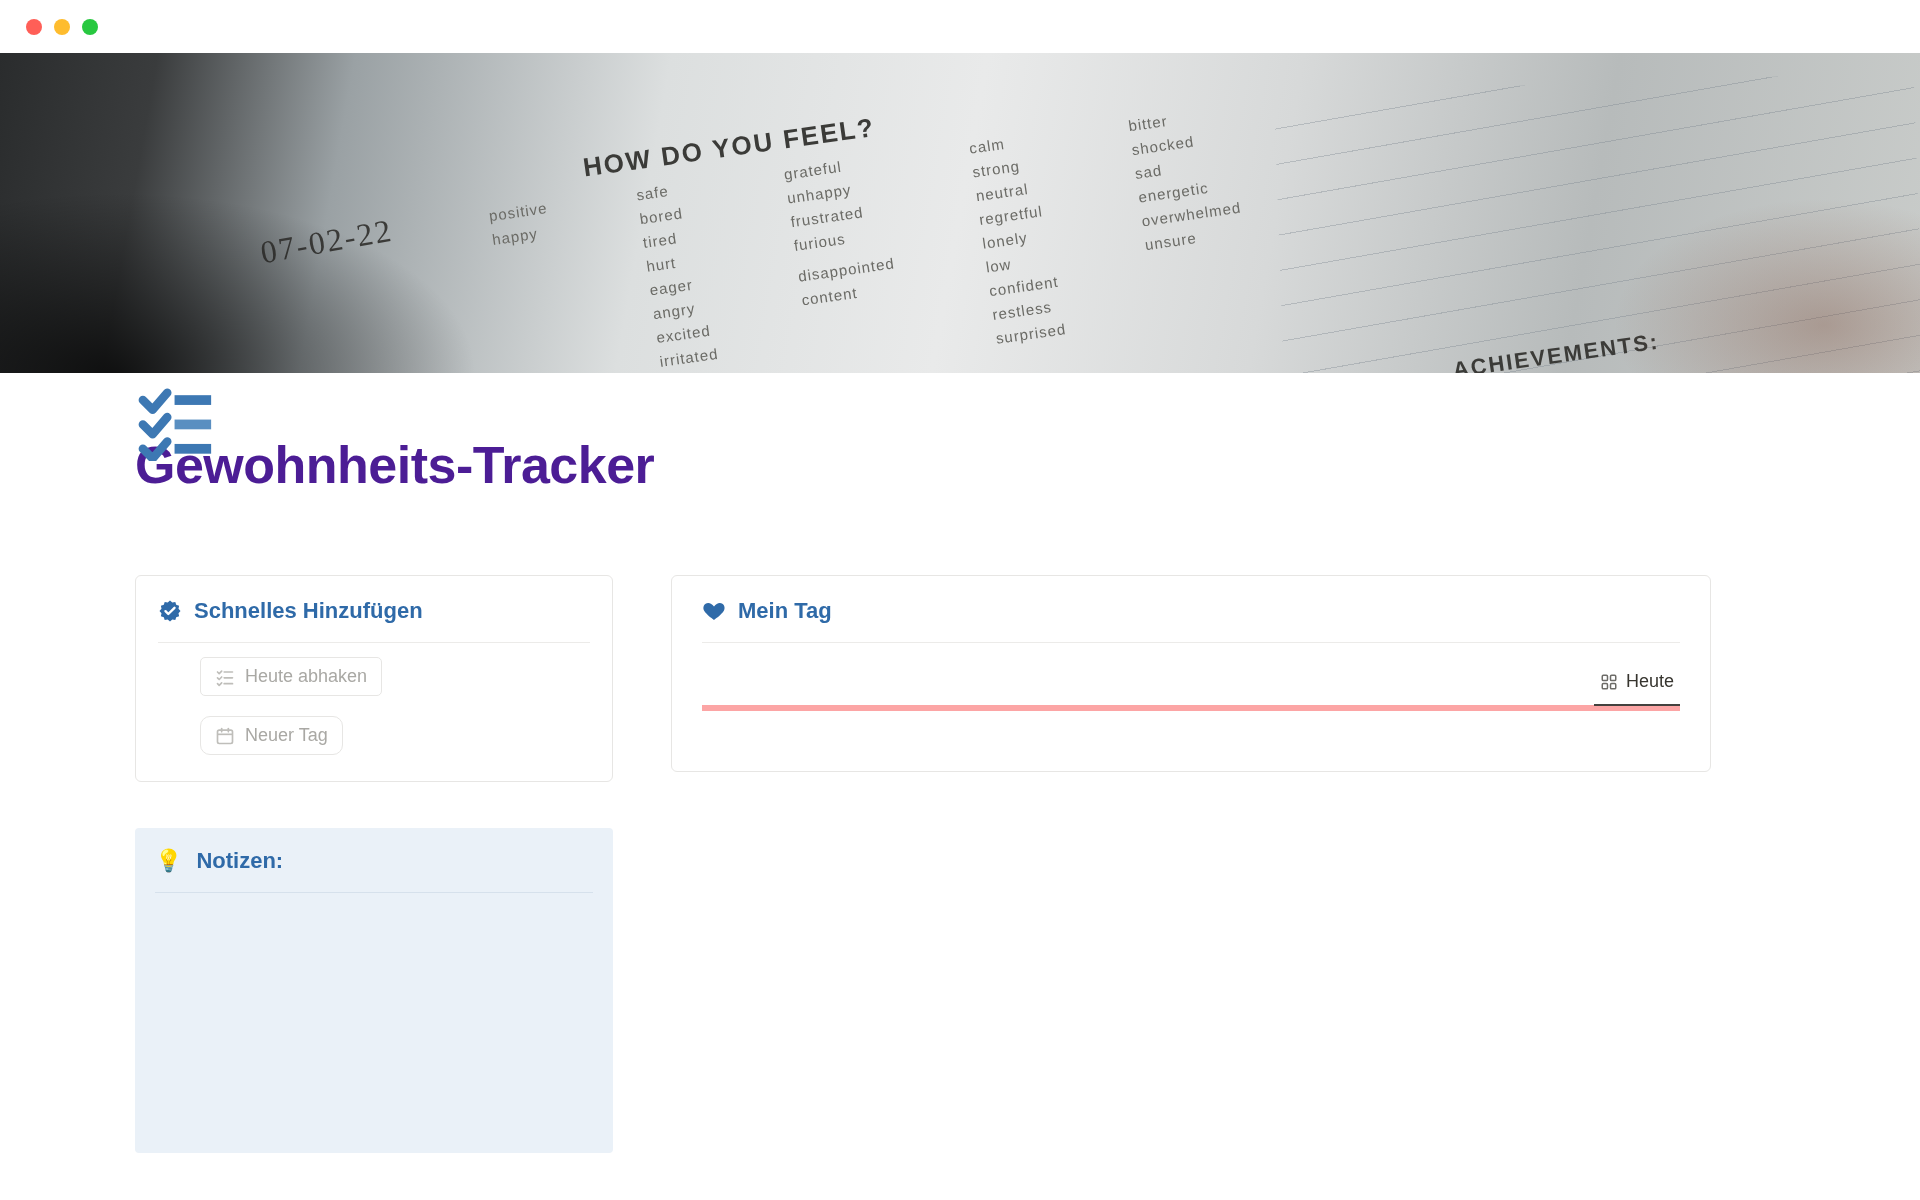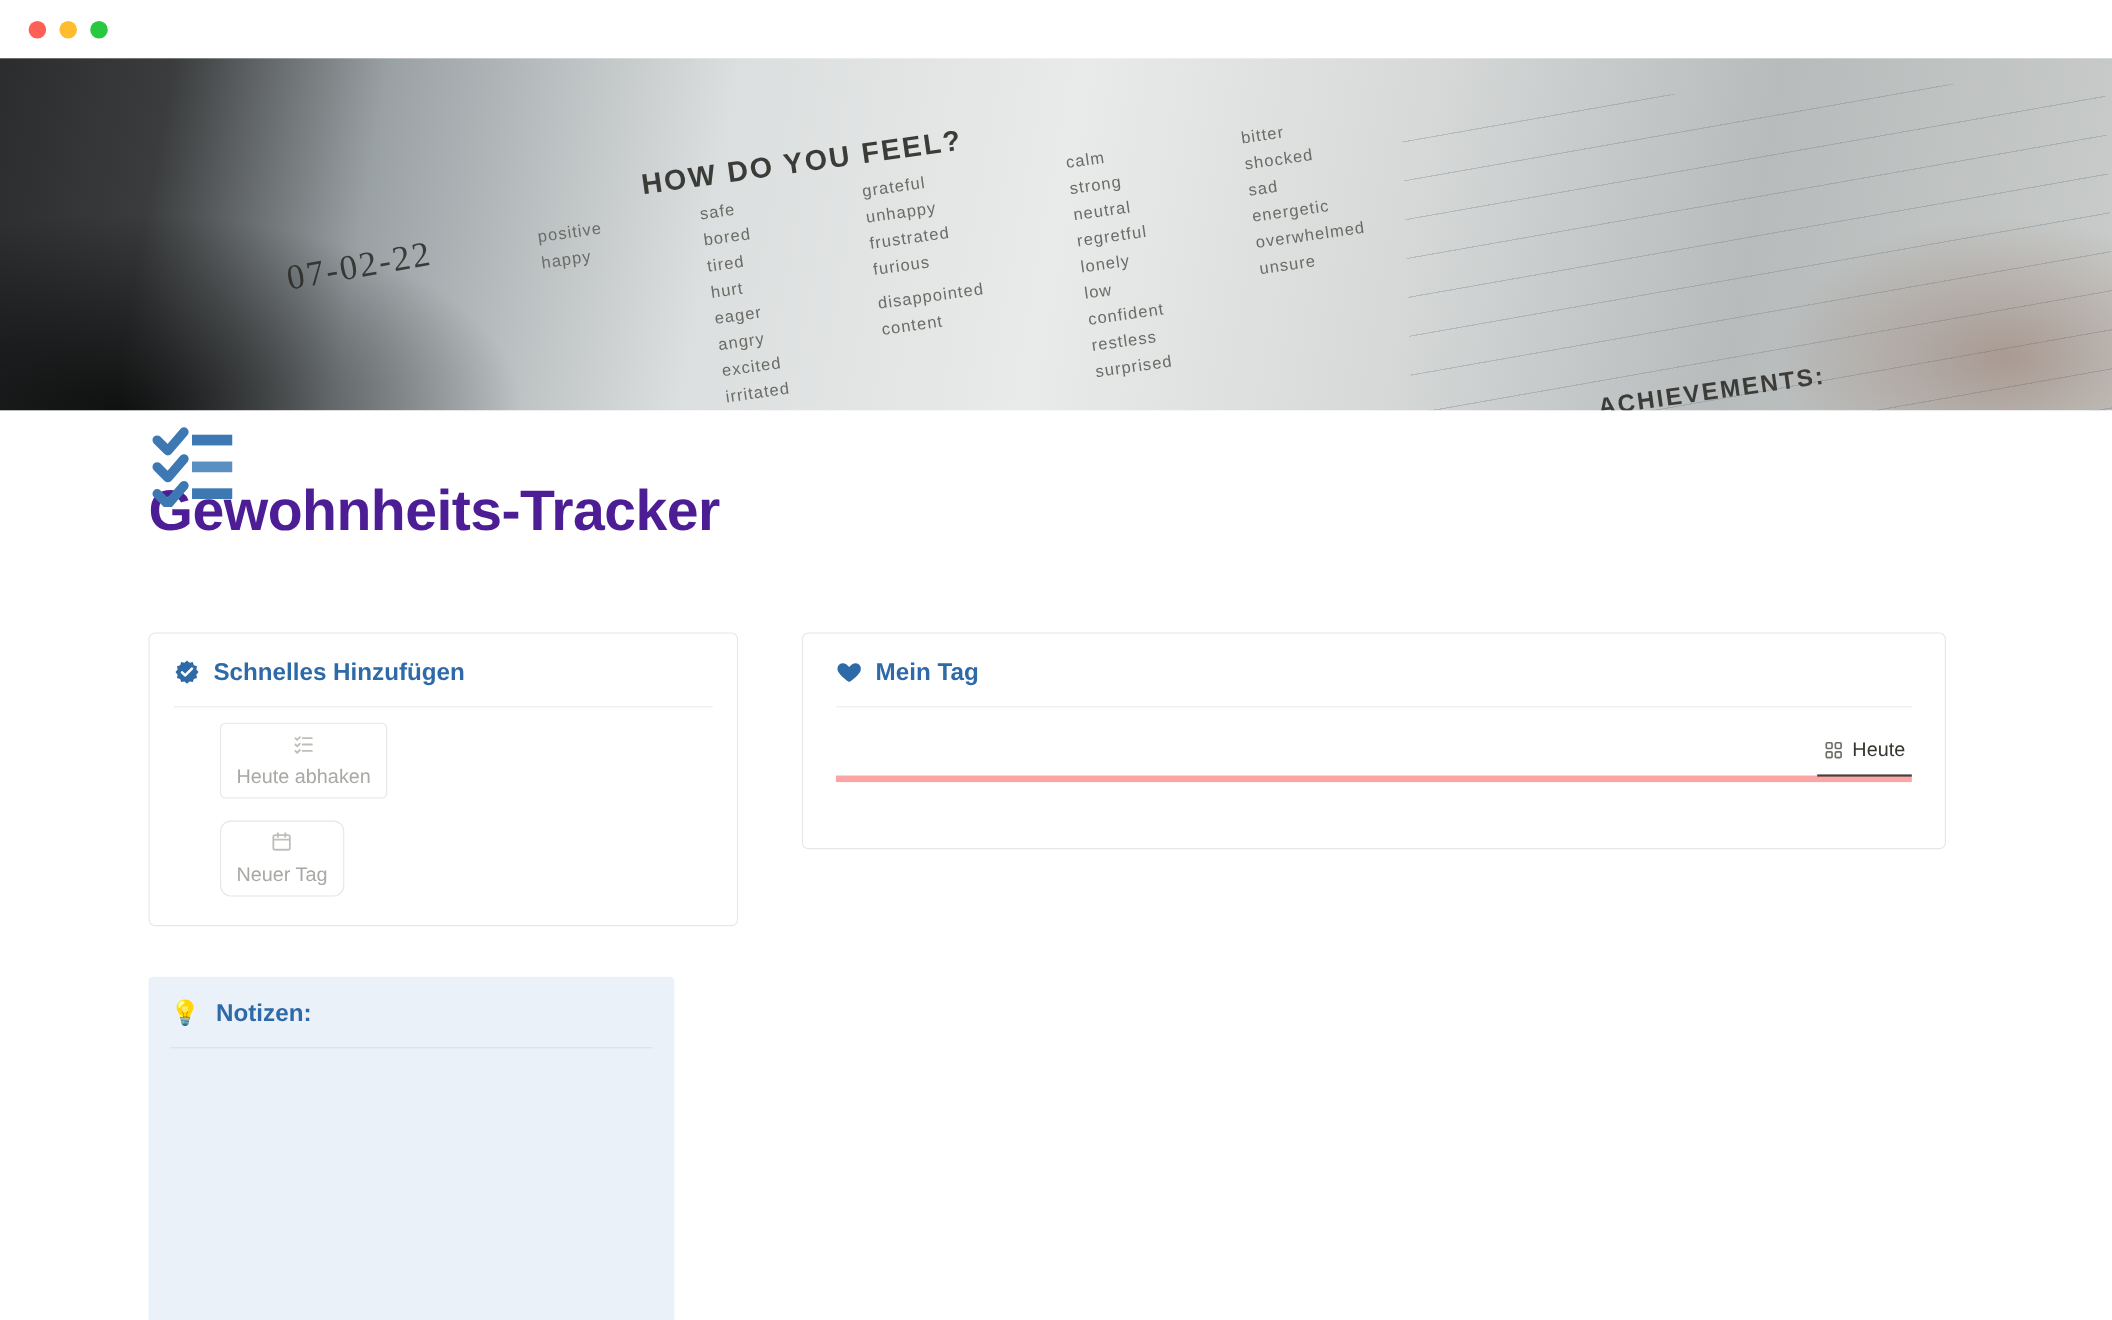--- a/index.html
+++ b/index.html
@@ -101,42 +101,41 @@
     gap: 58px;
     margin-top: 80px;
     align-items: flex-start;
   }
 
   .card {
     border: 1px solid #e7e6e4;
     border-radius: 6px;
     background: #ffffff;
   }
-  .card.quick { width: 536px; padding: 22px 22px 26px; }
+  .card.quick { width: 478px; padding: 22px 22px 26px; }
   .card.myday { width: 1040px; padding: 22px 30px 60px; }
 
   .card-header {
     display:flex; align-items:center; gap:12px;
     color:#2f6aa8;
     font-weight:600;
     font-size:22px;
   }
   .card-header .hicon{ width:24px; height:24px; flex:0 0 auto; color:#2f6aa8; }
   .card-divider{
     height:1px; background:#ecebe9; margin:18px 0 14px;
   }
 
   .link-btn{
     display:inline-flex; align-items:center; gap:10px;
     border:1px solid #e7e6e4; border-radius:5px;
     padding:8px 14px;
     color:#a9a8a4; font-size:18px;
     background:#fff; cursor:pointer;
     margin-left:42px;
-    flex-direction:column;
   }
   .link-btn + .link-btn{ margin-top:10px; display:inline-flex;border-radius:10px; }
   .link-btn .licon{ width:20px; height:20px; color:#bfbeba; }
   .btn-stack{ display:flex; flex-direction:column; align-items:flex-start; gap:10px; }
 
   .tab-row{
     display:flex; align-items:center; gap:10px;
     border-bottom:6px solid #fca5a5;
     margin-top:18px;
     justify-content:flex-end;

